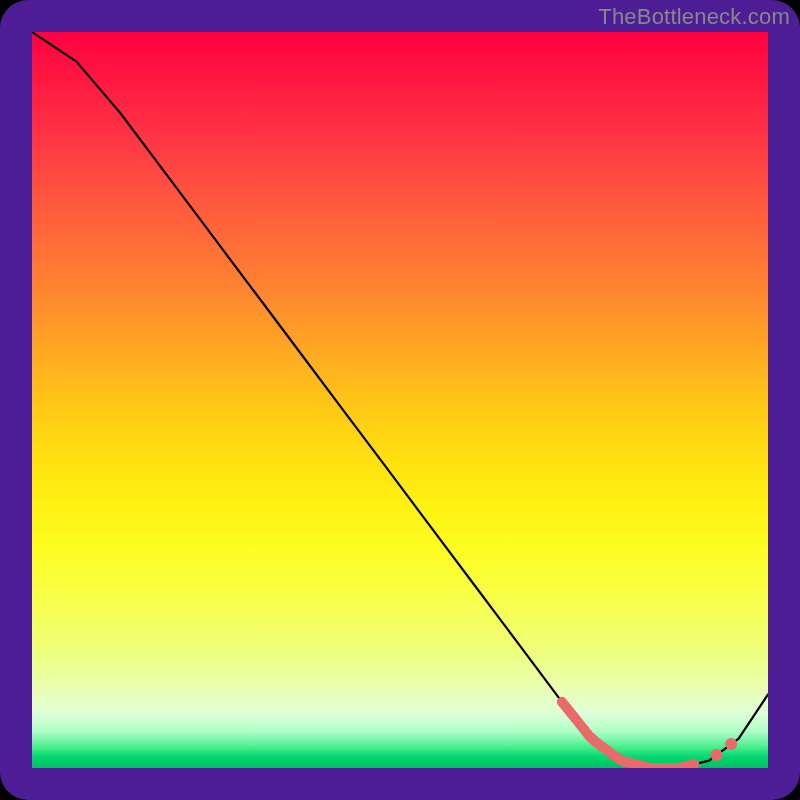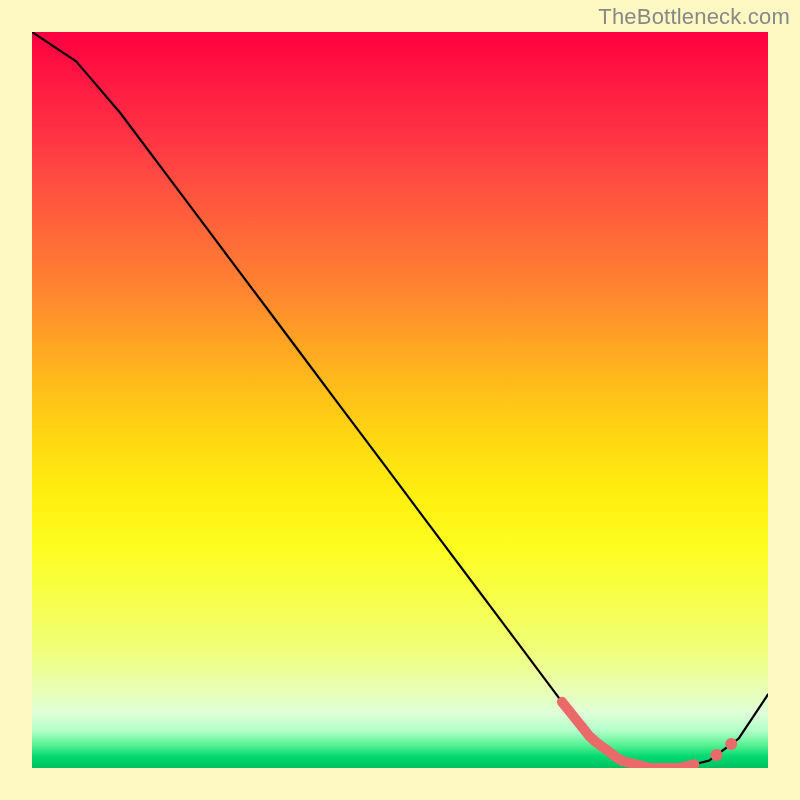--- a/index.html
+++ b/index.html
@@ -8,21 +8,22 @@
     width: 800px;
     height: 800px;
     background: #000000;
     overflow: hidden;
     font-family: Arial, Helvetica, sans-serif;
   }
   .frame {
     position: relative;
     width: 800px;
     height: 800px;
-    background: #fef9c3;
+    background: #4c1d95;
+    border-radius: 28px;
   }
   .watermark {
     position: absolute;
     top: 4px;
     right: 10px;
     color: #888888;
     font-size: 22px;
     font-weight: 500;
     letter-spacing: 0.2px;
     z-index: 10;

